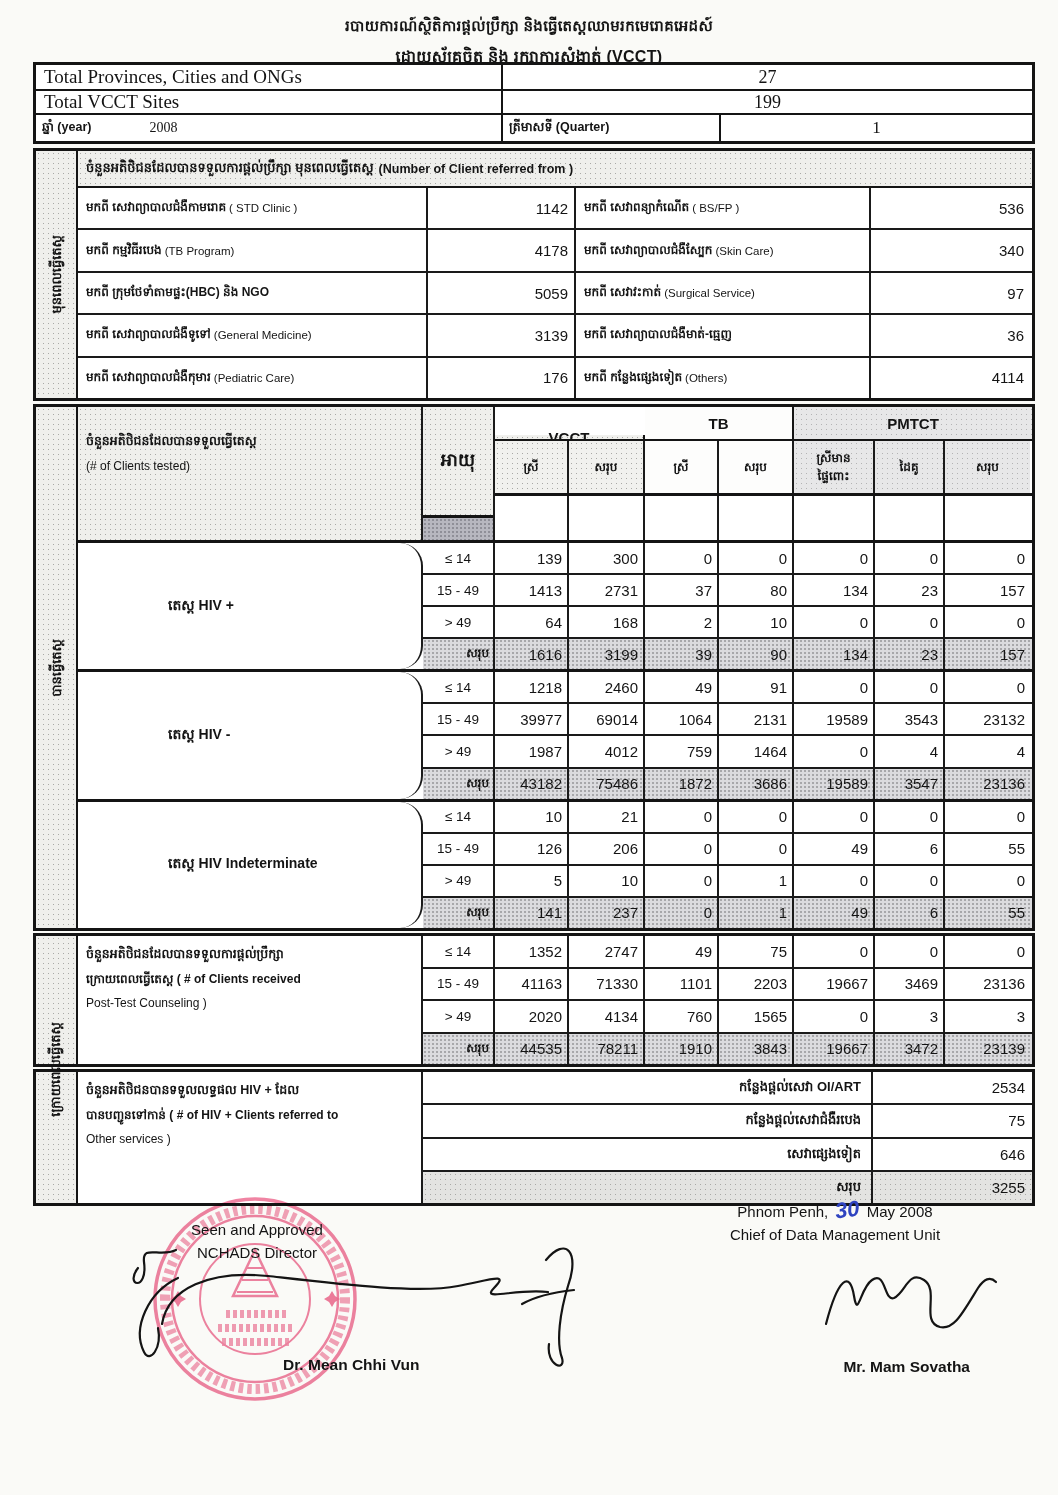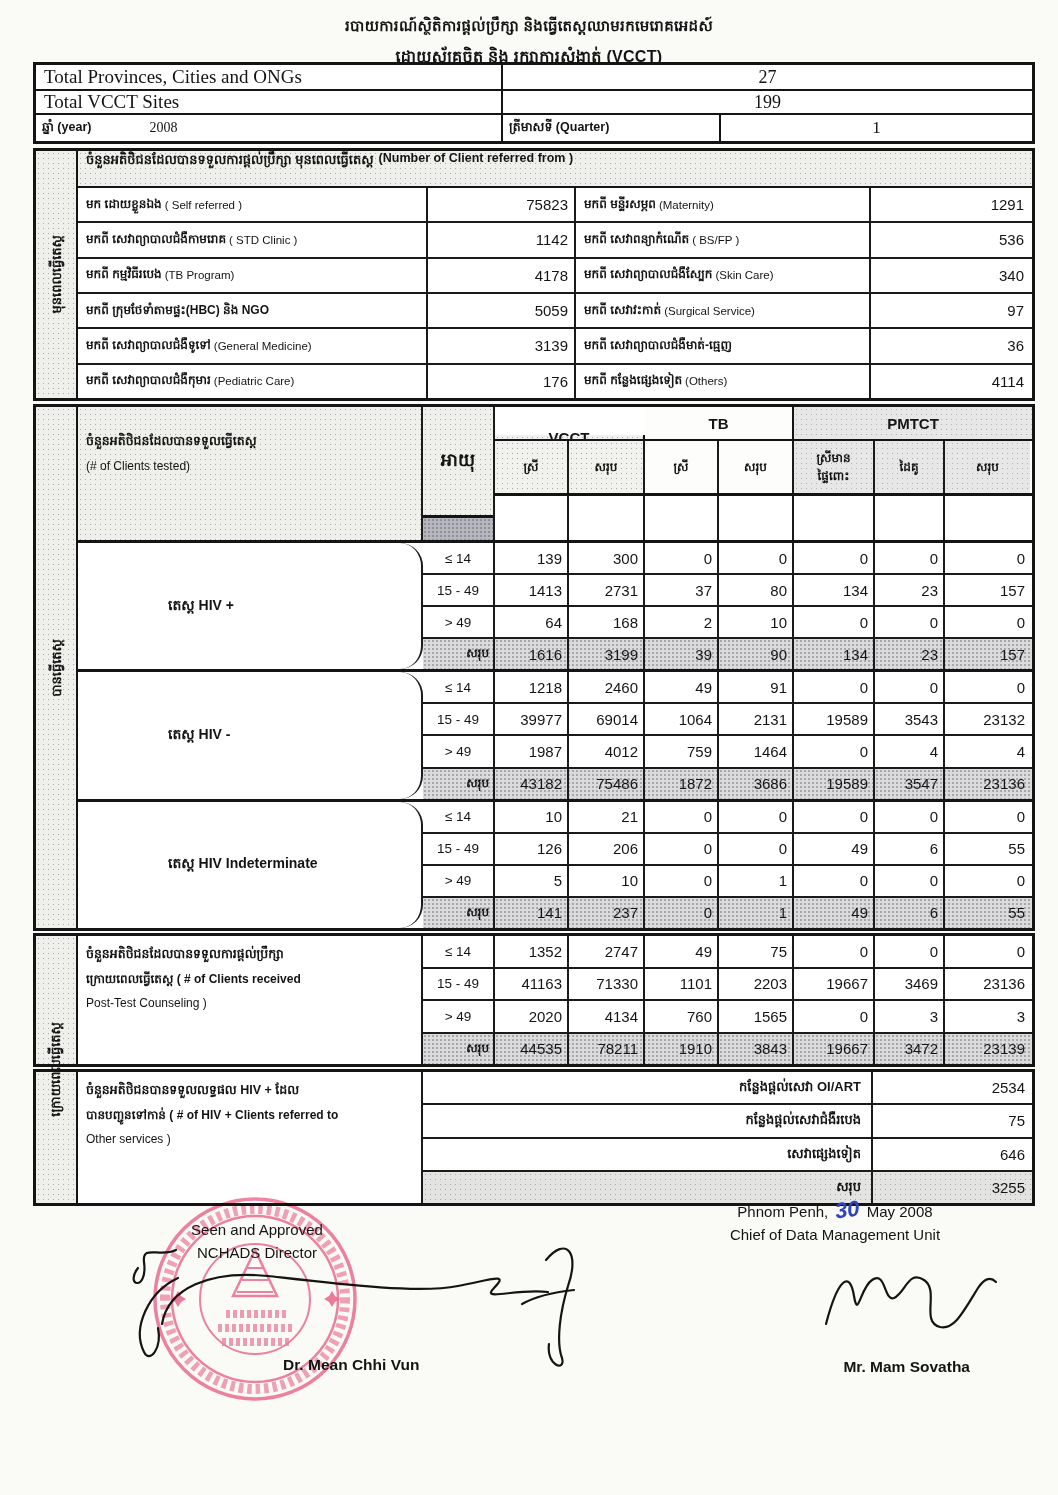--- a/index.html
+++ b/index.html
@@ -30,21 +30,21 @@
   .qval{flex:1;display:flex;align-items:center;justify-content:center;font-size:17px;}
 
   
   .box{position:absolute;left:33px;width:1002px;border:3px solid #141414;display:flex;background:#fff;box-sizing:border-box;}
   .strip{width:42px;min-width:42px;border-right:2px solid #141414;box-sizing:border-box;display:flex;align-items:center;justify-content:center;}
   .vtext{writing-mode:vertical-rl;transform:rotate(180deg);font-size:13px;white-space:nowrap;font-weight:bold;}
   .bmain{flex:1;display:flex;flex-direction:column;min-width:0;}
 
   
   .box1{top:148px;height:253px;}
-  .b1head{height:37px;min-height:37px;border-bottom:2px solid #141414;display:flex;padding-left:8px;
+  .b1head{height:37px;min-height:37px;border-bottom:2px solid #141414;display:flex;align-items:center;padding-left:8px;
           font-size:13px;box-sizing:border-box;}
   .b1head .en{font-weight:bold;font-size:12.5px;margin-left:5px;}
   .grow{flex:1;display:flex;flex-direction:column;}
   .b1row{flex:1;display:flex;border-bottom:2px solid #1a1a1a;}
   .b1row:last-child{border-bottom:none;}
   .c{box-sizing:border-box;border-right:2px solid #1a1a1a;display:flex;align-items:center;}
   .lab{padding-left:8px;font-size:12px;}
   .lab .km{font-size:12px;} .lab .en{font-size:11.5px;margin-left:3px;white-space:nowrap;}
   .cl1{width:350px;} .cv1{width:148px;} .cl2{width:295px;} .cv2{width:159px;border-right:none;}
   .num{justify-content:flex-end;padding-right:6px;font-size:15px;}
@@ -150,32 +150,20 @@
       <span class="vtext km">មុនពេលធ្វើតេស្ត</span>
     </div>
     <div class="bmain">
       <div class="b1head dots">
         <span class="km">ចំនួនអតិថិជនដែលបានទទួលការផ្តល់ប្រឹក្សា មុនពេលធ្វើតេស្ត</span>
         <span class="en">(Number of Client referred from )</span>
       </div>
       <div class="grow" id="pretest-rows">
           <div class="b1row">
             <div class="c lab cl1">
-              <span class="km">មក ដោយខ្លួនឯង</span>
-              <span class="en">( Self referred )</span>
-            </div>
-            <div class="c num cv1">75823</div>
-            <div class="c lab cl2">
-              <span class="km">មកពី មន្ទីរសម្ភព</span>
-              <span class="en">(Maternity)</span>
-            </div>
-            <div class="c num cv2">1291</div>
-          </div>
-          <div class="b1row">
-            <div class="c lab cl1">
               <span class="km">មកពី សេវាព្យាបាលជំងឺកាមរោគ</span>
               <span class="en">( STD Clinic )</span>
             </div>
             <div class="c num cv1">1142</div>
             <div class="c lab cl2">
               <span class="km">មកពី សេវាពន្យាកំណើត</span>
               <span class="en">( BS/FP )</span>
             </div>
             <div class="c num cv2">536</div>
           </div>

